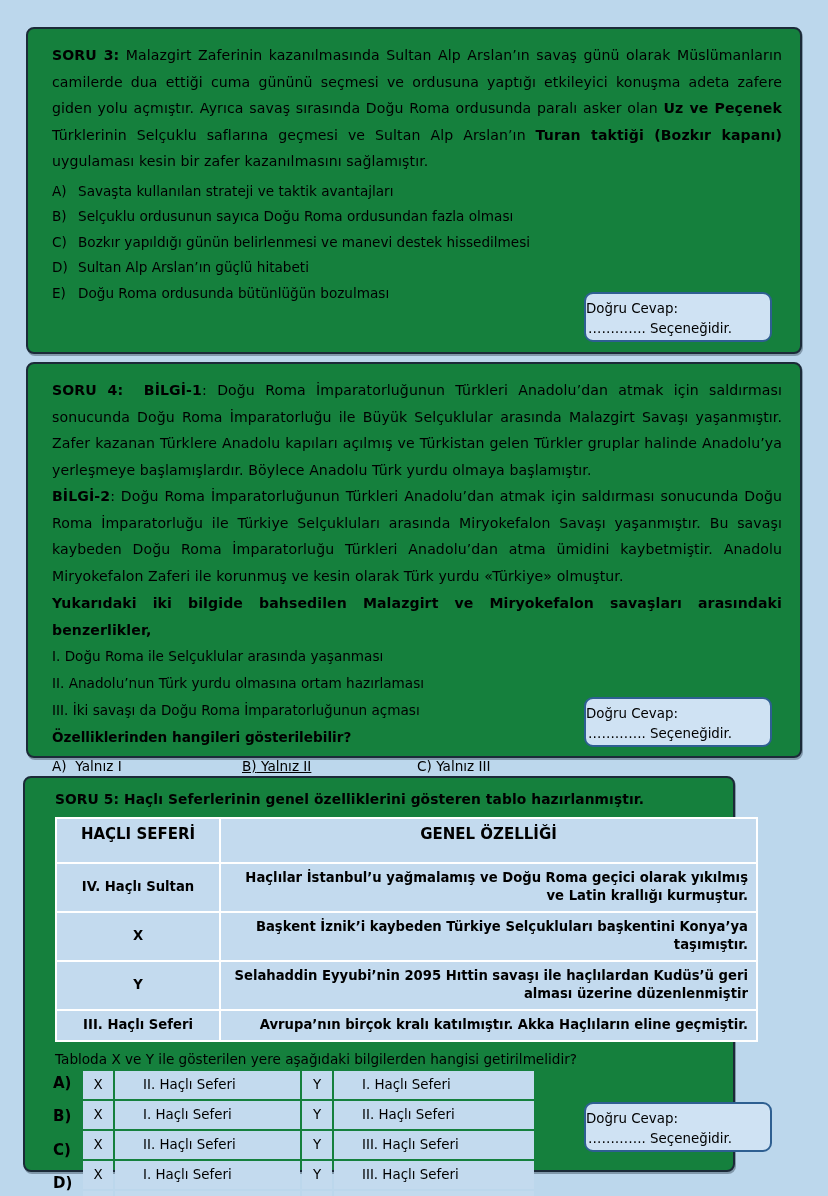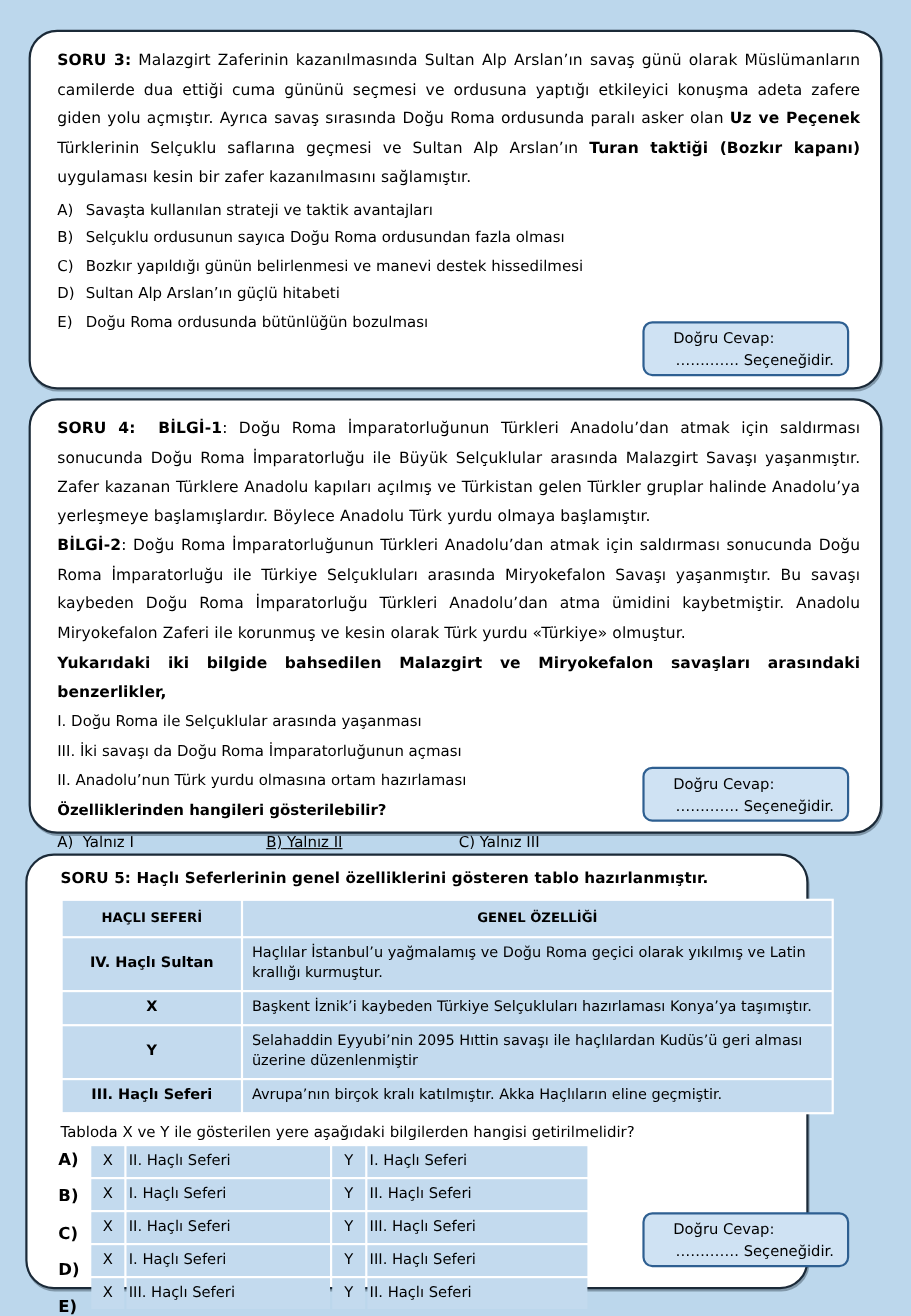--- a/index.html
+++ b/index.html
@@ -17,23 +17,23 @@
   .page {
     position: relative;
     width: 828px;
     height: 1196px;
     box-sizing: border-box;
   }
 
   
   .card {
     position: absolute;
-    background: #ffffff;
+    background: #15803d;
     border: 2px solid #1b2a38;
-    border-radius: 26px;
+    border-radius: 8px;
     box-sizing: border-box;
     box-shadow: 1px 2px 0 rgba(20,35,50,0.35);
   }
   #card-q3 { left: 26px; top: 27px;  width: 776px; height: 327px; }
   #card-q4 { left: 26px; top: 362px; width: 776px; height: 396px; }
   #card-q5 { left: 23px; top: 776px; width: 712px; height: 396px; }
 
   .card-inner {
     padding: 13px 18px 8px 24px;
   }
@@ -75,21 +75,21 @@
 
   
   .answer-box {
     position: absolute;
     width: 188px;
     height: 50px;
     background: #cfe2f3;
     border: 2px solid #2e5f91;
     border-radius: 9px;
     box-sizing: border-box;
-    padding: 5px 0 0 26px;
+    padding: 5px 0 0 0;
     font-size: 13.4px;
     line-height: 20px;
   }
   .answer-box .l2 { padding-left: 2px; }
   #ans-q3 { left: 584px; top: 292px; }
   #ans-q4 { left: 584px; top: 697px; }
   #ans-q5 { left: 584px; top: 1102px; }
 
   
   .q4-row1, .q4-row2 {
@@ -112,29 +112,29 @@
     width: 703px;
     margin: 8px 0 0 6px;
     background: #ffffff;
     font-size: 13.2px;
   }
   table.t5 td, table.t5 th {
     background: #c3daee;
     padding: 5px 8px 6px 8px;
     vertical-align: middle;
     line-height: 18px;
-    font-weight: normal;
-    text-align: left;
+    font-weight: bold;
+    text-align: right;
   }
   table.t5 th {
     text-align: center;
     font-weight: bold;
-    font-size: 12px;
+    font-size: 15px;
     padding-top: 6px;
-    padding-bottom: 8px;
+    padding-bottom: 19px;
   }
   table.t5 td.c1 {
     text-align: center;
     font-weight: bold;
     width: 146px;
   }
 
   .q5-prompt {
     font-weight: normal;
     font-size: 13.6px;
@@ -171,21 +171,21 @@
     box-sizing: border-box;
     flex: 0 0 auto;
     width: 30px;
     margin-right: 2px;
   }
   .ansrow .valX, .ansrow .valY {
     background: #c3daee;
     height: 28px;
     line-height: 28px;
     font-size: 13.4px;
-    padding-left: 2px;
+    padding-left: 28px;
     box-sizing: border-box;
     flex: 0 0 auto;
     margin-right: 2px;
   }
   .ansrow .valX { width: 185px; }
   .ansrow .valY { width: 200px; margin-right: 0; }
 
   
   .ansrow.r0 .letter { transform: translateY(-2px); }
   .ansrow.r1 .letter { transform: translateY(1px); }
@@ -235,22 +235,22 @@
 
   <div class="card" id="card-q4">
     <div class="card-inner">
       <p class="para"><b>SORU 4:</b>&nbsp; <b>BİLGİ-1</b><span>: Doğu Roma İmparatorluğunun Türkleri Anadolu’dan atmak için saldırması sonucunda Doğu Roma İmparatorluğu ile Büyük Selçuklular arasında Malazgirt Savaşı yaşanmıştır. Zafer kazanan Türklere Anadolu kapıları açılmış ve Türkistan gelen Türkler gruplar halinde Anadolu’ya yerleşmeye başlamışlardır. Böylece Anadolu Türk yurdu olmaya başlamıştır.</span></p>
 
       <p class="para" style="margin-top:0;"><b>BİLGİ-2</b><span>: Doğu Roma İmparatorluğunun Türkleri Anadolu’dan atmak için saldırması sonucunda Doğu Roma İmparatorluğu ile Türkiye Selçukluları arasında Miryokefalon Savaşı yaşanmıştır.  Bu savaşı kaybeden Doğu Roma İmparatorluğu Türkleri Anadolu’dan atma ümidini kaybetmiştir. Anadolu Miryokefalon Zaferi ile korunmuş ve kesin olarak Türk yurdu «Türkiye» olmuştur.</span></p>
 
       <p class="para b" style="margin-top:1px;">Yukarıdaki iki bilgide bahsedilen Malazgirt ve Miryokefalon savaşları arasındaki benzerlikler,</p>
 
       <div class="roman-line">I. Doğu Roma ile Selçuklular arasında yaşanması</div>
+      <div class="roman-line">II. Anadolu’nun Türk yurdu olmasına ortam hazırlaması</div>
       <div class="roman-line">III. İki savaşı da Doğu Roma İmparatorluğunun açması</div>
-      <div class="roman-line">II. Anadolu’nun Türk yurdu olmasına ortam hazırlaması</div>
 
       <div class="roman-line" style="font-weight:bold;">Özelliklerinden hangileri gösterilebilir?</div>
 
       <div class="q4-row1">
         <div class="q4-a"><span>A)</span>&nbsp; <span>Yalnız I</span></div>
         <div class="q4-b"><span>B)</span> <span>Yalnız II</span></div>
         <div class="q4-c"><span>C)</span> <span>Yalnız III</span></div>
       </div>
       <div class="q4-row2">
         <div class="q4-d"><span>D)</span> <span>I ve II</span></div>
@@ -273,21 +273,21 @@
             <tr>
           <th class="c1" style="width:146px;">HAÇLI SEFERİ</th>
           <th>GENEL ÖZELLİĞİ</th>
         </tr>
         <tr>
           <td class="c1">IV. Haçlı Sultan</td>
           <td>Haçlılar İstanbul’u yağmalamış ve Doğu Roma geçici olarak yıkılmış ve  Latin krallığı kurmuştur.</td>
         </tr>
         <tr>
           <td class="c1">X</td>
-          <td>Başkent İznik’i kaybeden Türkiye Selçukluları hazırlaması Konya’ya taşımıştır.</td>
+          <td>Başkent İznik’i kaybeden Türkiye Selçukluları başkentini Konya’ya taşımıştır.</td>
         </tr>
         <tr>
           <td class="c1">Y</td>
           <td>Selahaddin Eyyubi’nin 2095 Hıttin savaşı ile haçlılardan Kudüs’ü geri alması üzerine düzenlenmiştir</td>
         </tr>
         <tr>
           <td class="c1">III. Haçlı Seferi</td>
           <td>Avrupa’nın birçok kralı katılmıştır. Akka Haçlıların eline geçmiştir.</td>
         </tr>
       </tbody>

